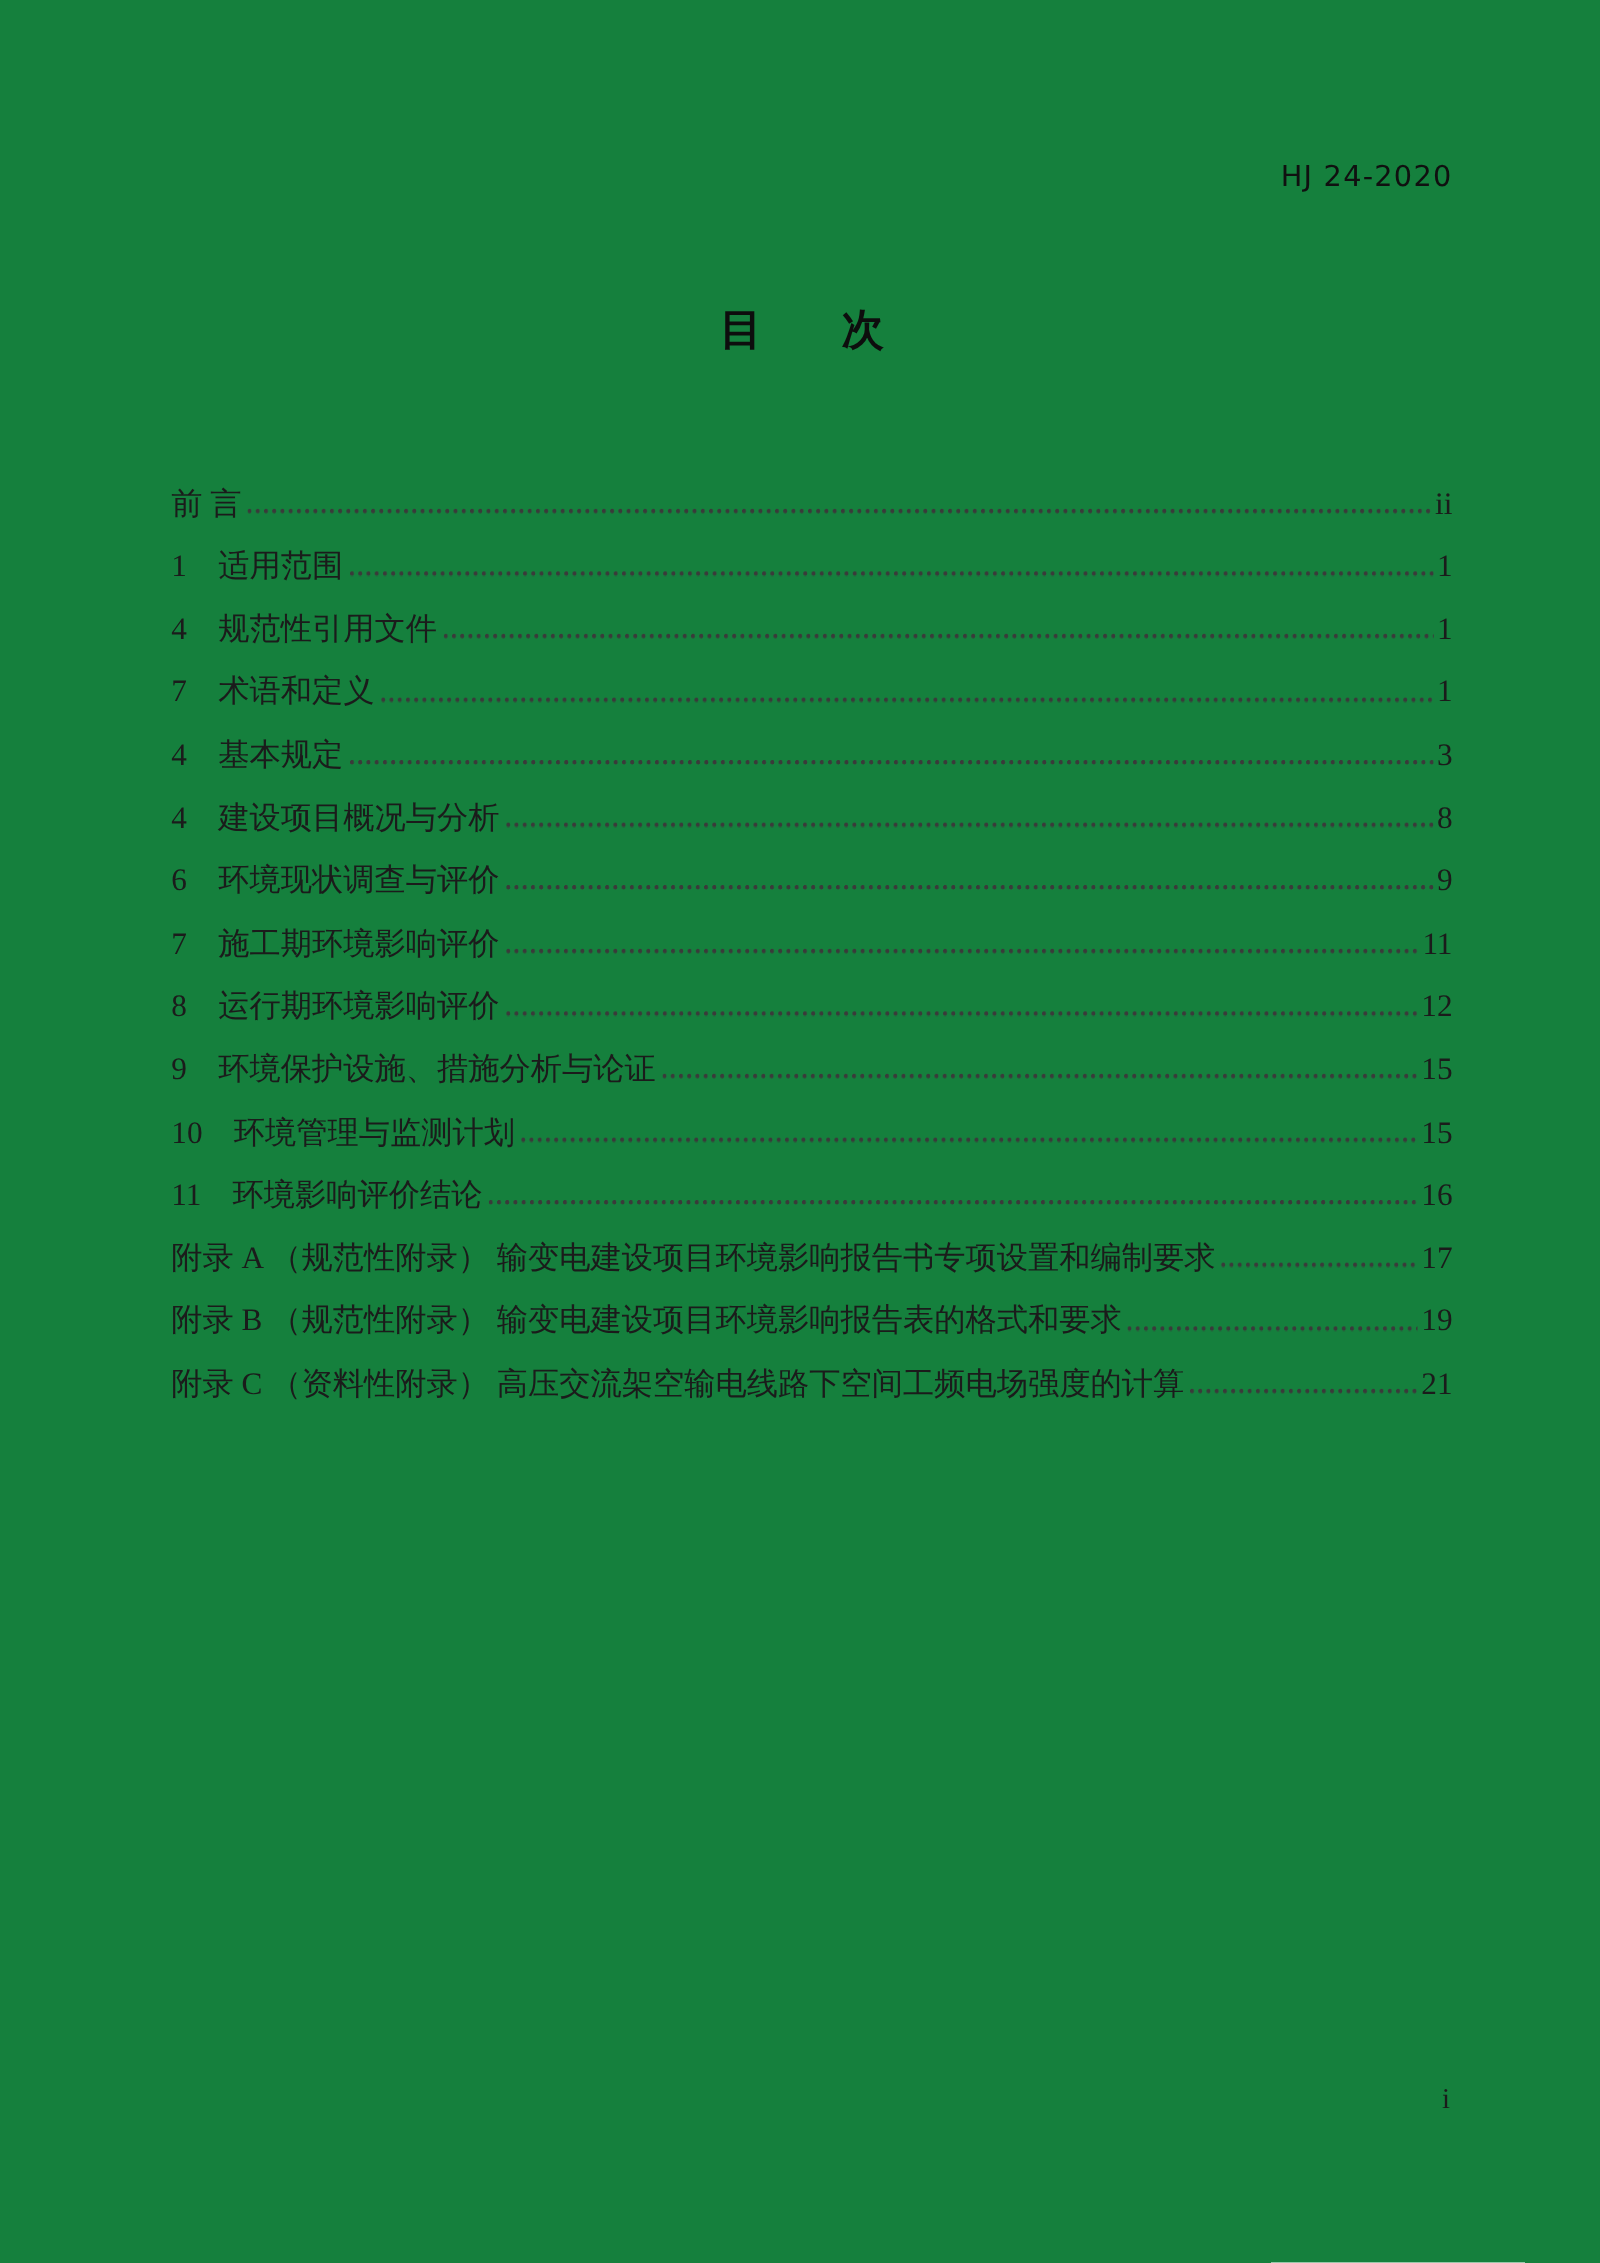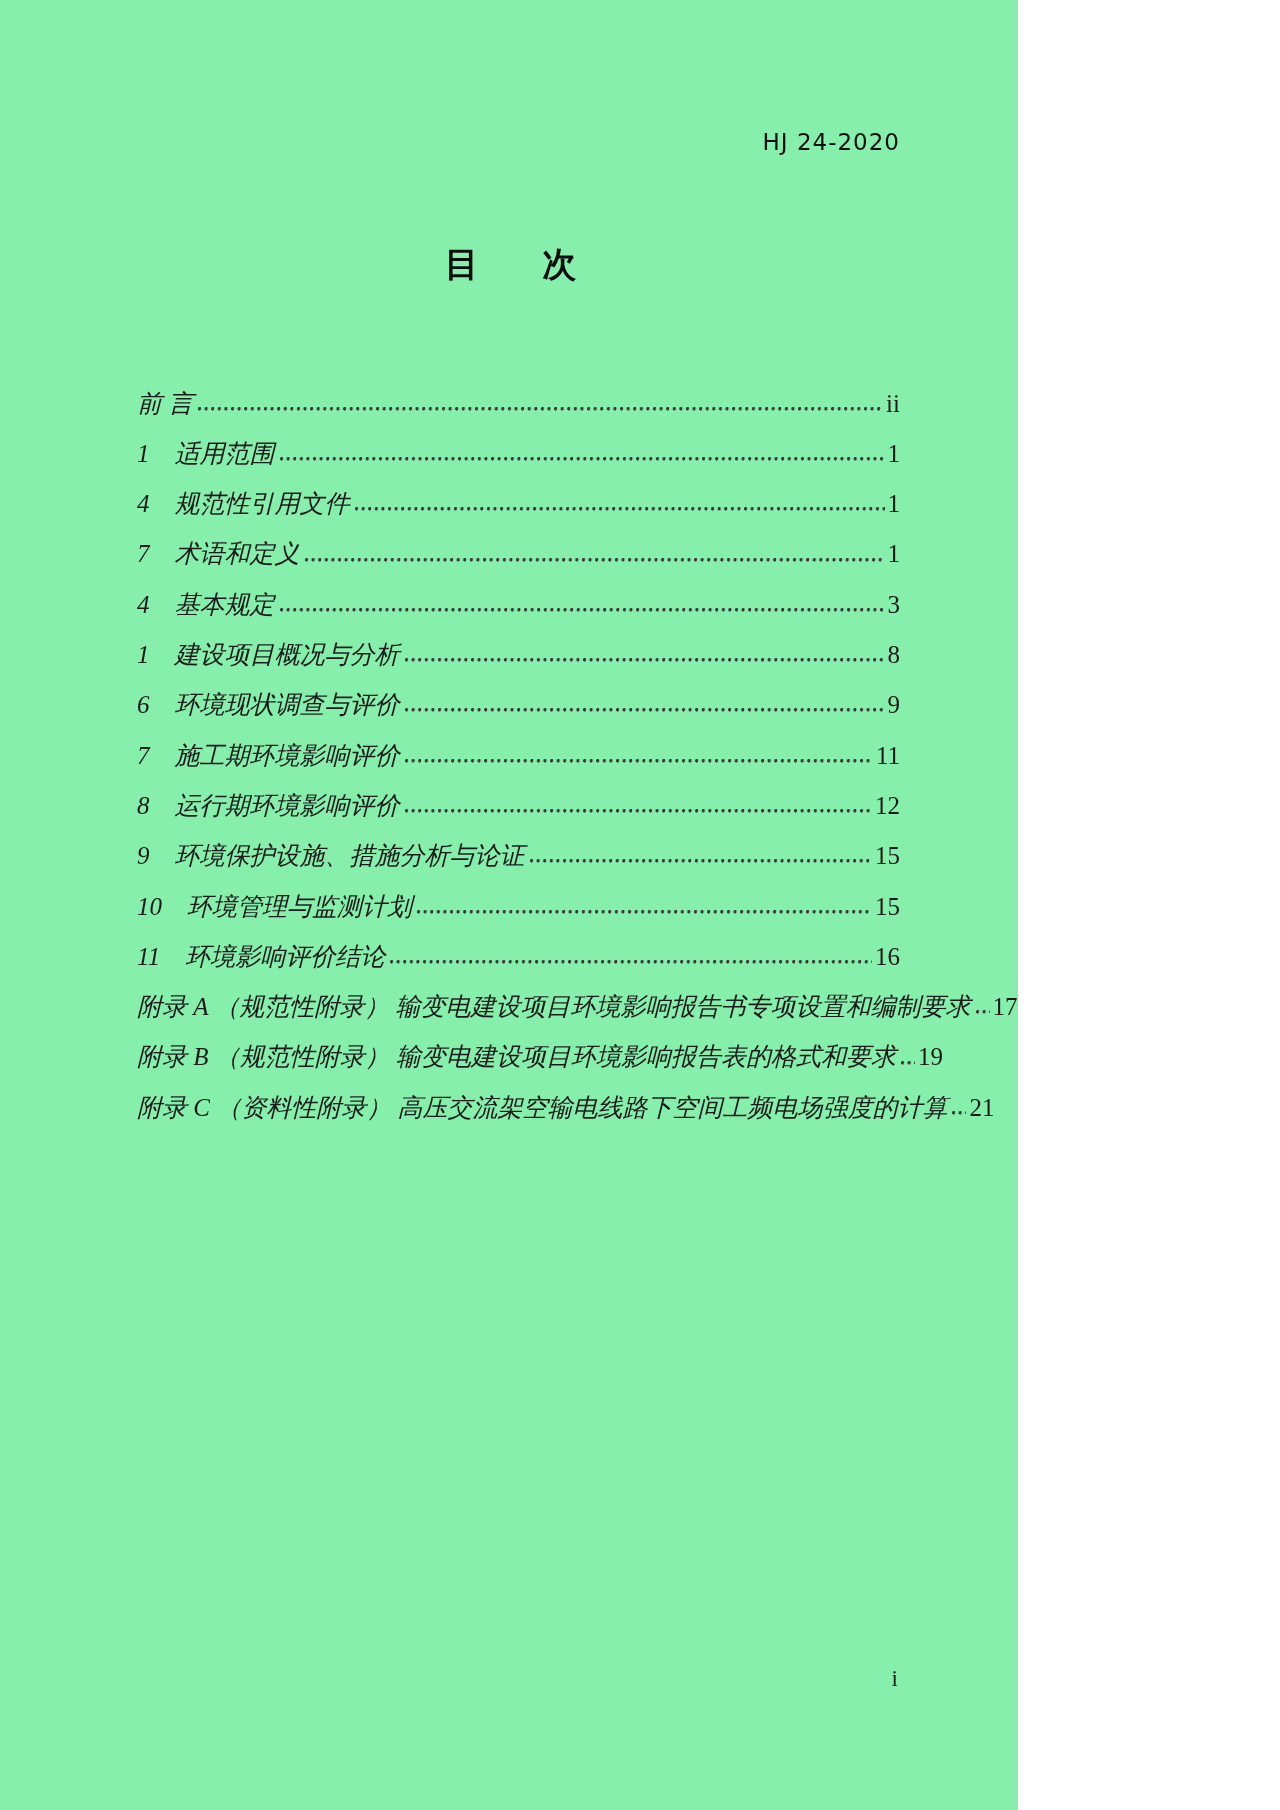--- a/index.html
+++ b/index.html
@@ -1,20 +1,20 @@
 <!DOCTYPE html>
 <html><head>
 <meta charset="utf-8">
 <style>
   html, body { margin: 0; padding: 0; background: #ffffff; }
   .sheet {
     position: relative;
-    width: 1018px;
+    width: 1280px;
     height: 1810px;
-    background: #86efac;
+    background: #15803d;
     font-family: "Liberation Serif", "DejaVu Serif", serif;
     color: #1b1b1b;
     overflow: hidden;
   }
   .header-code {
     position: absolute;
     top: 130px;
     right: 118px;
     font-family: "DejaVu Sans", "Liberation Sans", sans-serif;
     font-size: 23px;
@@ -43,21 +43,20 @@
   .toc-row {
     display: flex;
     align-items: flex-end;
     height: 50.3px;
     font-size: 25px;
   }
   .toc-label {
     white-space: nowrap;
     line-height: 1.15;
     color: #1b1b1b;
-    font-style: italic;
   }
   .dots {
     flex: 1 1 auto;
     min-width: 14px;
     height: 28px;
     margin: 0 1px 0 5px;
     background-image: radial-gradient(circle at 1.6px 1.6px, #3a3a3a 1.45px, rgba(0,0,0,0) 1.8px);
     background-size: 6.6px 3.6px;
     background-repeat: repeat-x;
     background-position: left calc(100% - 8px);
@@ -105,21 +104,21 @@
         <span class="toc-label">7　术语和定义</span>
         <span class="dots"></span>
         <span class="toc-page">1</span>
       </div>
       <div class="toc-row">
         <span class="toc-label">4　基本规定</span>
         <span class="dots"></span>
         <span class="toc-page">3</span>
       </div>
       <div class="toc-row">
-        <span class="toc-label">1　建设项目概况与分析</span>
+        <span class="toc-label">4　建设项目概况与分析</span>
         <span class="dots"></span>
         <span class="toc-page">8</span>
       </div>
       <div class="toc-row">
         <span class="toc-label">6　环境现状调查与评价</span>
         <span class="dots"></span>
         <span class="toc-page">9</span>
       </div>
       <div class="toc-row">
         <span class="toc-label">7　施工期环境影响评价</span>

